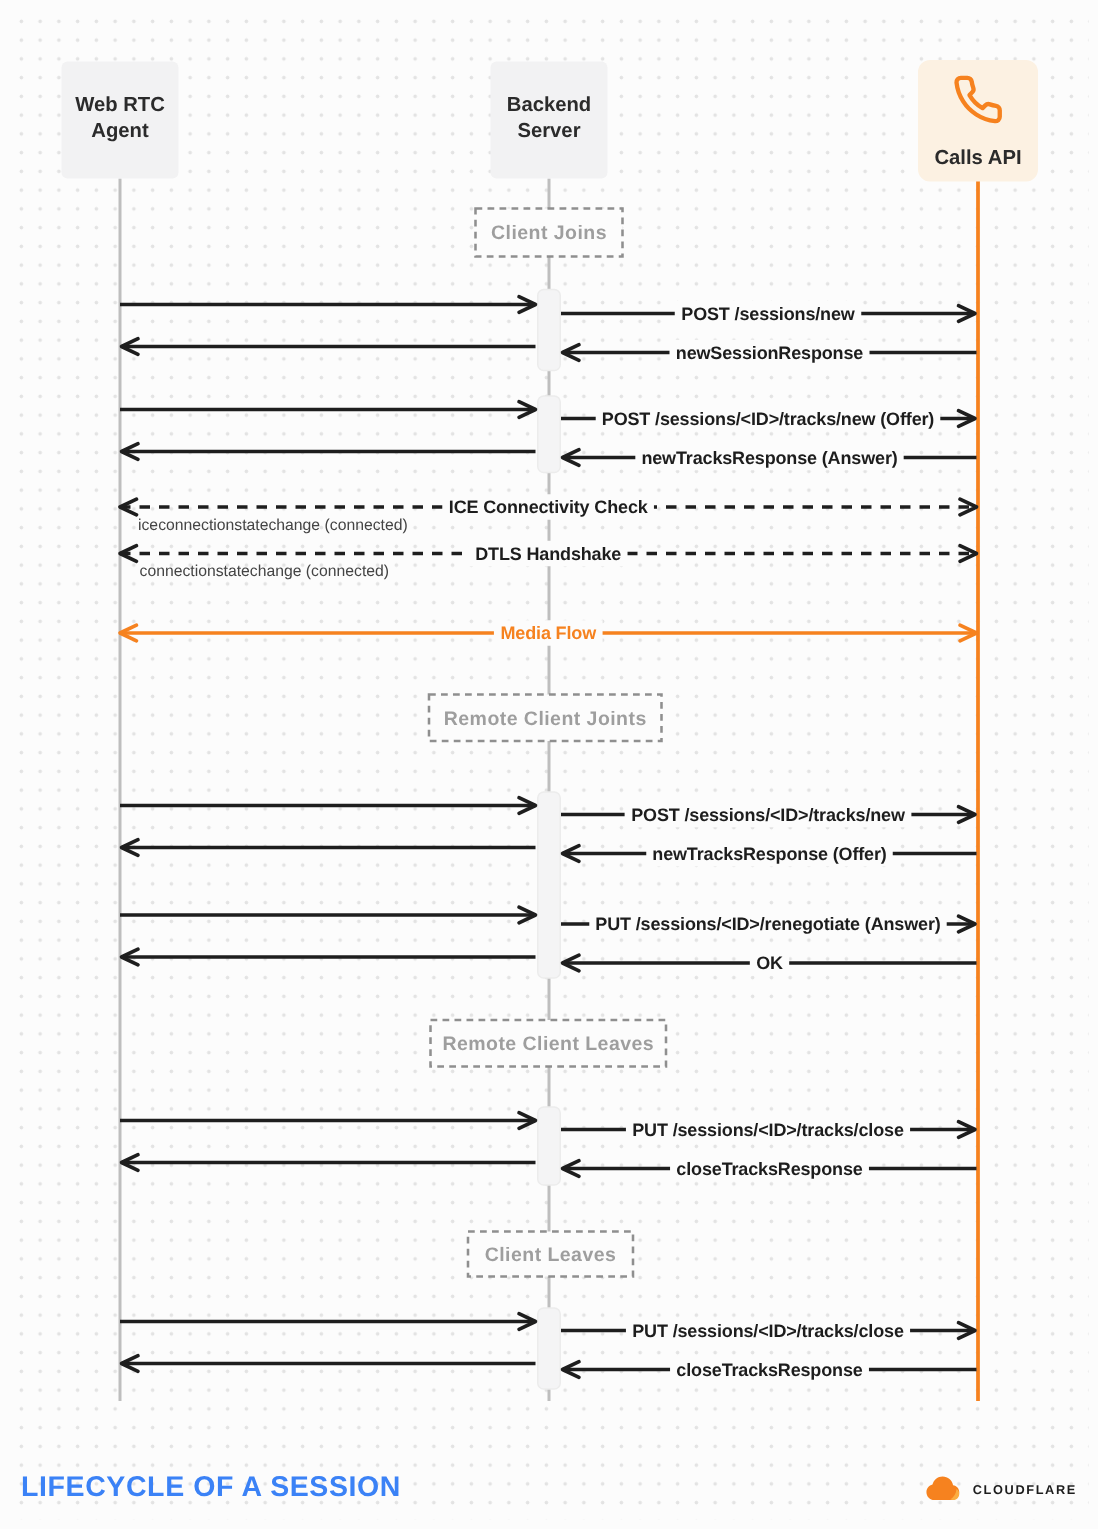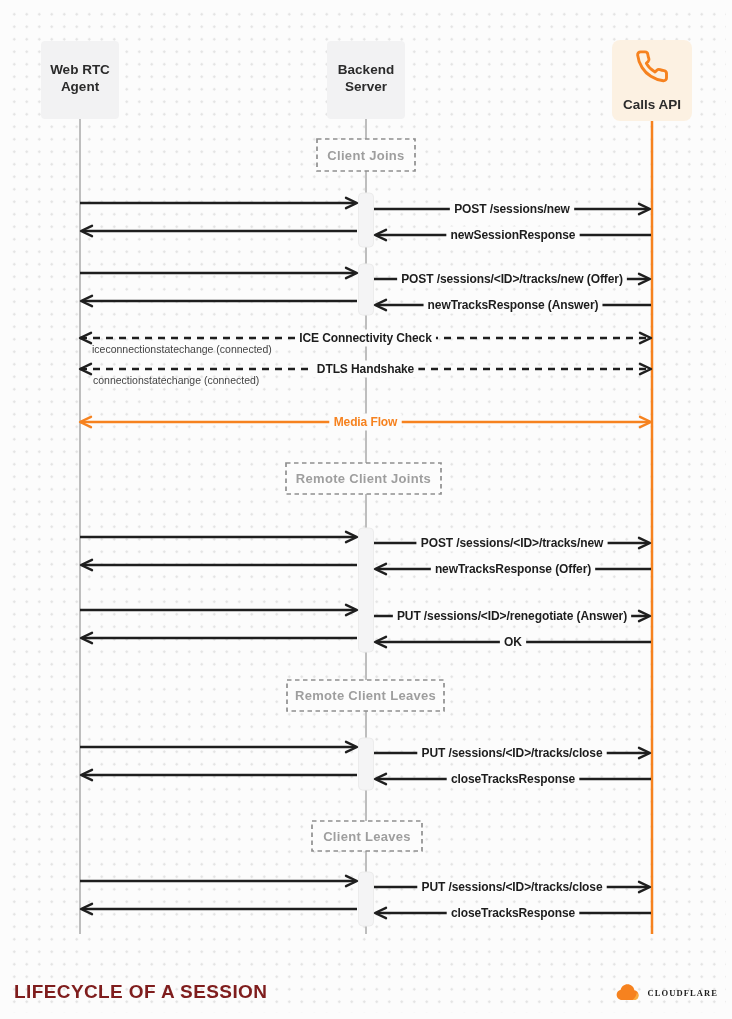--- a/index.html
+++ b/index.html
@@ -4,24 +4,24 @@
 <style>
   html,body{margin:0;padding:0;background:#ffffff;}
   .page{position:relative;width:732px;height:1019px;background:#FCFCFC;overflow:hidden;
         font-family:"Liberation Sans",sans-serif;}
   .dots{position:absolute;inset:6px;
         background-image:radial-gradient(circle,#E3E3E3 1.15px,transparent 1.4px);
         background-size:12.5px 12.5px;background-position:2px 2px;}
   #diagram{position:absolute;left:0;top:0;}
   #diagram text{font-family:"Liberation Sans",sans-serif;}
   .footer-title{position:absolute;left:14px;top:981px;font-size:19px;font-weight:bold;
-        color:#7f1d1d;letter-spacing:0.4px;}
+        color:#3b82f6;letter-spacing:0.4px;}
   .brand{position:absolute;right:14px;top:984px;display:flex;align-items:center;gap:5px;}
   .brand svg{width:28px;height:18px;display:block;}
-  .brand-text{font-size:8.5px;font-weight:bold;color:#1D1D1D;letter-spacing:1.1px;font-family:Liberation Serif, serif;}
+  .brand-text{font-size:8.5px;font-weight:bold;color:#1D1D1D;letter-spacing:1.1px;}
 </style>
 </head>
 <body>
 
 <div class="page">
   <div class="dots"></div>
 
   <svg id="diagram" width="732" height="1019" viewBox="0 0 732 1019">
       <line x1="80" y1="119" x2="80" y2="934" stroke="#BEBEBE" stroke-width="2"></line>
       <line x1="366" y1="119" x2="366" y2="934" stroke="#BEBEBE" stroke-width="2"></line>

